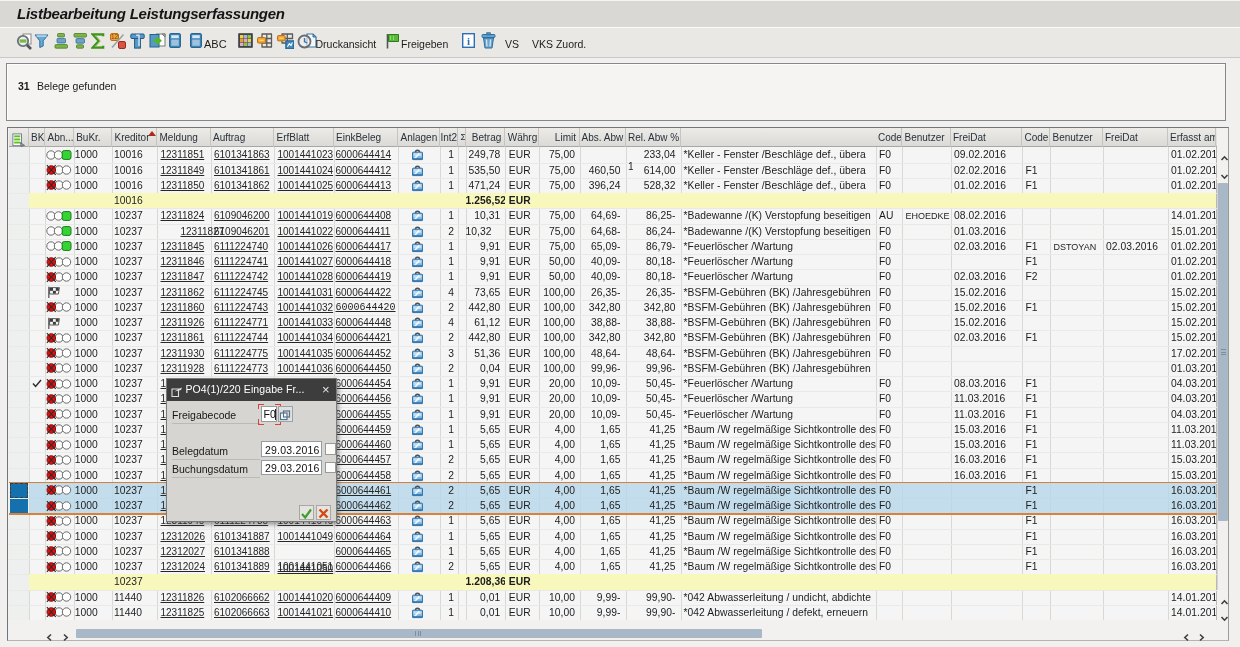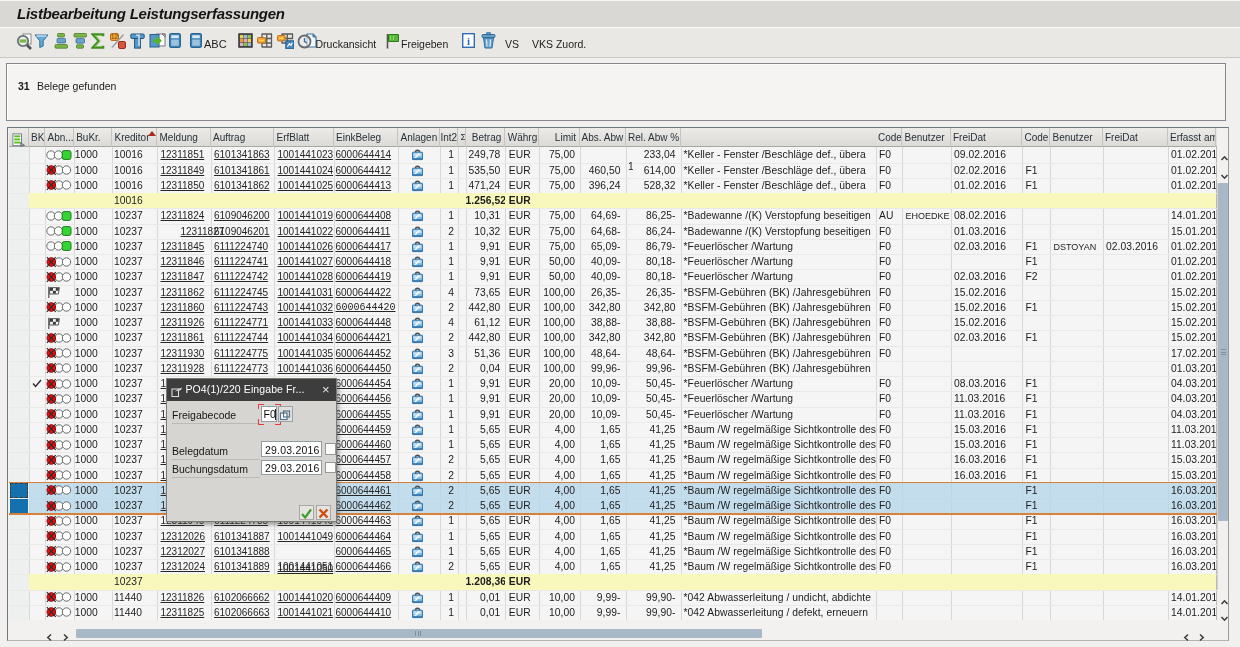--- a/index.html
+++ b/index.html
@@ -392,21 +392,21 @@
 <div class="abs cell" style="left:389.0px;top:76.25px;width:42.0px;padding-left:12.5px;">
         <svg width="13" height="13" viewBox="0 0 13 13" style="display:block;margin-top:1px">
           <path d="M4.4,4.6 C4.4,1.6 8.6,1.6 8.6,4.6" fill="none" stroke="#4e4e4e" stroke-width="1.5"></path>
           <rect x="1.5" y="4.2" width="10" height="7.4" rx="0.5" fill="#7ab8e2" stroke="#3576ac" stroke-width="1"></rect>
           <rect x="2.5" y="5.2" width="8" height="3" fill="#c2dcf0"></rect>
           <path d="M3.8,10.3 L8.4,5.4" stroke="#f4f9fd" stroke-width="1.6"></path>
           <rect x="1.5" y="10.2" width="10" height="1.4" fill="#3576ac"></rect>
         </svg>
       </div>
 <div class="abs cell" style="left:431.0px;top:76.25px;width:17.5px;text-align:right;padding-right:3.5px;">2</div>
-<div class="abs cell" style="left:456.5px;top:76.25px;width:39.8px;text-align:right;padding-right:5px;">10,32</div>
+<div class="abs cell" style="left:456.5px;top:76.25px;width:39.8px;padding-right:5px;">10,32</div>
 <div class="abs cell" style="left:496.3px;top:76.25px;width:33.3px;padding-left:3.5px;">EUR</div>
 <div class="abs cell" style="left:529.6px;top:76.25px;width:41.4px;text-align:right;padding-right:5px;">75,00</div>
 <div class="abs cell" style="left:571.0px;top:76.25px;width:45.5px;text-align:right;padding-right:5px;">64,68-</div>
 <div class="abs cell" style="left:616.5px;top:76.25px;width:55.0px;text-align:right;padding-right:5px;">86,24-</div>
 <div class="abs cell" style="left:671.5px;top:76.25px;width:195.0px;padding-left:3px;">*Badewanne /(K) Verstopfung beseitigen</div>
 <div class="abs cell" style="left:866.5px;top:76.25px;width:26.5px;padding-left:3.5px;">F0</div>
 <div class="abs cell" style="left:941.5px;top:76.25px;width:71.5px;padding-left:3.5px;">01.03.2016</div>
 <div class="abs cell" style="left:1158.5px;top:76.25px;width:48.0px;padding-left:3.5px;">15.01.2016</div>
 <div class="abs cell" style="left:36.0px;top:91.50px;width:28.7px;padding-left:1px;">
         <svg width="26" height="12" viewBox="0 0 26 12" style="display:block;margin-top:1.5px">

